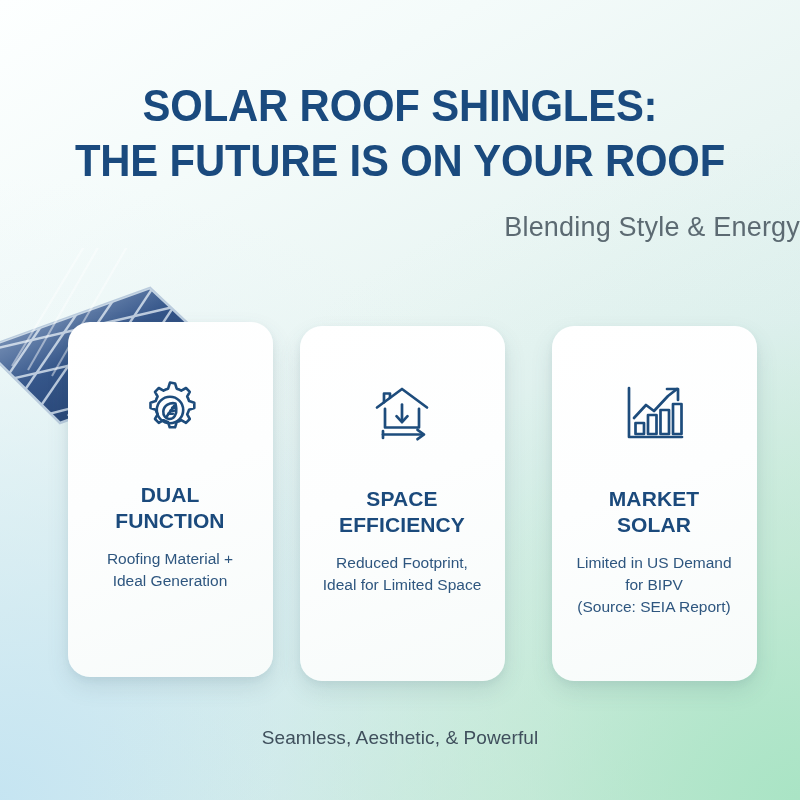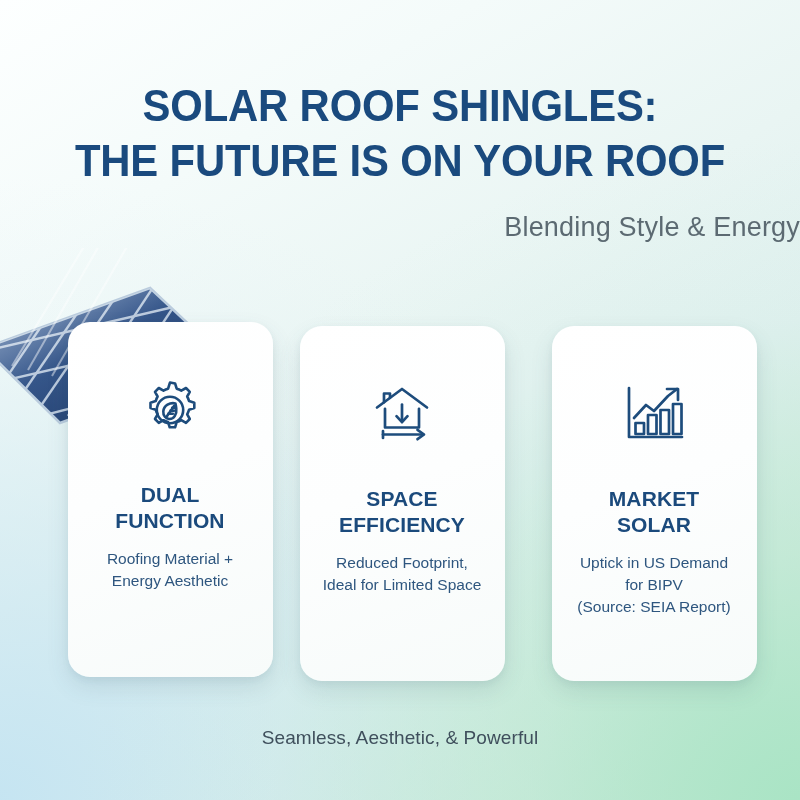--- a/index.html
+++ b/index.html
@@ -211,21 +211,21 @@
           <path d="M29.2 40.2 l8.0 -11.4"></path>
           <path d="M31.6 36.6 l4.2 0.1 M33.6 33.6 l3.4 0.1 M35.2 30.8 l2.8 0.1"></path>
         </svg>
       </div>
       <div class="card-title">
         <span>DUAL</span><br>
         <span>FUNCTION</span>
       </div>
       <div class="card-body">
         <span>Roofing Material +</span><br>
-        <span>Energy Aesthetic</span>
+        <span>Ideal Generation</span>
       </div>
     </div>
 
     <div class="card">
       <div class="card-icon">
         <svg width="64" height="64" viewBox="0 0 64 64" fill="none" stroke="#1d4c7c" stroke-width="2.7" stroke-linejoin="round" stroke-linecap="round">
           <path d="M7 25.5 L32 7 L57 25.5"></path>
           <path d="M14 20.3 L14 11.5 L20 11.5 L20 15.8"></path>
           <path d="M15 26.8 L15 45.5 L49 45.5 L49 26.8"></path>
           <path d="M32 22.5 L32 39.5"></path>
@@ -255,21 +255,21 @@
           <rect x="51" y="20" width="8.5" height="30"></rect>
           <path d="M12 34 L24 21 L32 27 L46 12 L55 5"></path>
           <path d="M45 5 L56 5 L56 16"></path>
         </svg>
       </div>
       <div class="card-title">
         <span>MARKET</span><br>
         <span>SOLAR</span>
       </div>
       <div class="card-body">
-        <span>Uptick in US Demand</span><br>
+        <span>Limited in US Demand</span><br>
         <span>for BIPV</span><br>
         <span>(Source: SEIA Report)</span>
       </div>
     </div>
 
   </div>
 
   <div class="footer">Seamless, Aesthetic, &amp; Powerful</div>
 
 </div>

